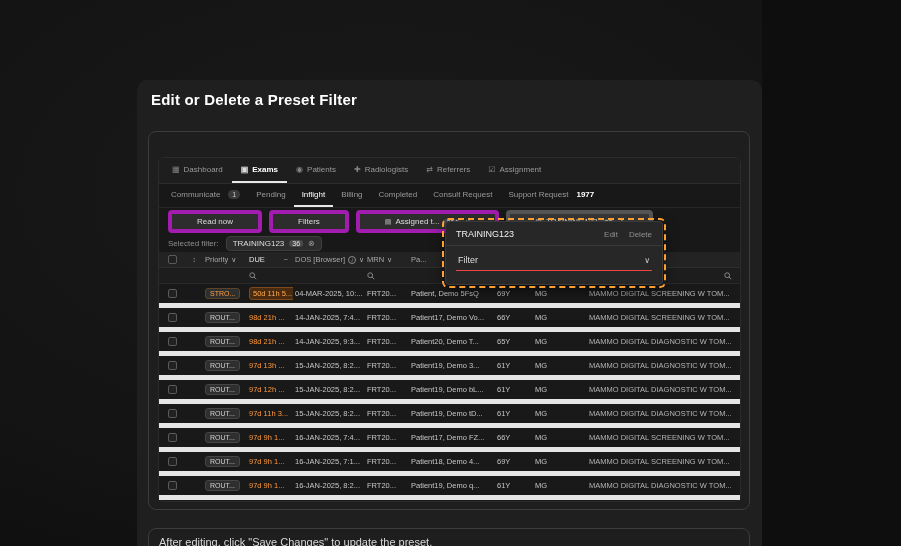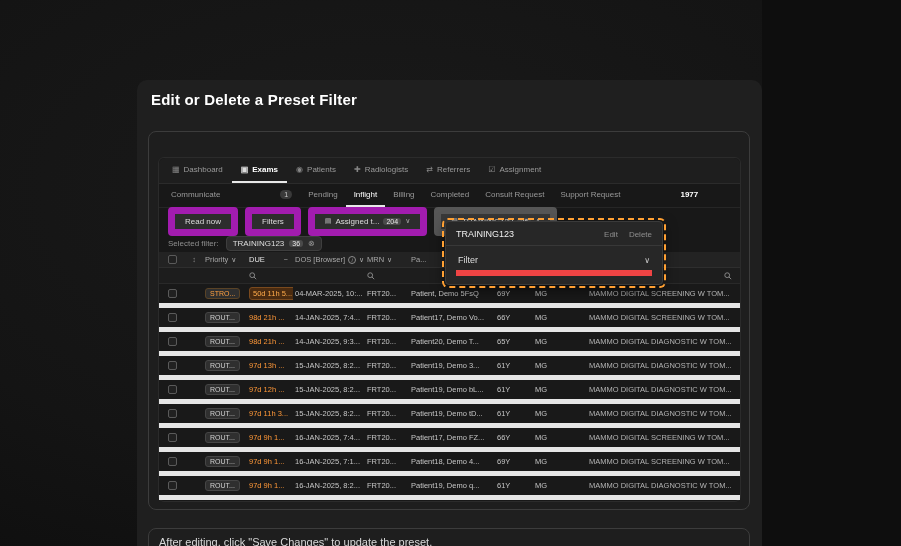--- a/index.html
+++ b/index.html
@@ -24,31 +24,31 @@
   
   .app-nav { height:26px; display:flex; align-items:stretch; padding:0 4px;
              background:#1e1e1e; border-bottom:1px solid #2b2b2b; border-radius:6px 6px 0 0; }
   .nav-item { display:flex; align-items:center; gap:4px; padding:0 9px;
               font-size:8px; color:#999; border-bottom:2px solid transparent; cursor:pointer; }
   .nav-item.active { color:#fff; font-weight:bold; border-bottom-color:#e8e8e8; }
   .nav-icon { font-size:8px; opacity:.85; }
 
   
   .app-tabs { height:24px; display:flex; align-items:stretch; padding:0 4px; border-bottom:1px solid #262626; }
-  .tab { display:flex; align-items:center; gap:16px; padding:0 8px; font-size:8px; color:#999;
+  .tab { display:flex; align-items:center; gap:8px; padding:0 8px; font-size:8px; color:#999;
          border-bottom:2px solid transparent; cursor:pointer; }
   .tab.active { color:#fff; border-bottom-color:#e8e8e8;text-align:right; }
-  .badge { background:#3a3a3a; color:#ccc; border-radius:7px; padding:1px 4px; font-size:7px;margin-left:44px; }
+  .badge { background:#3a3a3a; color:#ccc; border-radius:7px; padding:1px 4px; font-size:7px; }
   .badge:empty { display:none; }
   .tab.badge-plain .badge { background:transparent; color:#fff; font-weight:bold; font-size:8px; padding:0; }
 
   
   .toolbar { height:26px; display:flex; align-items:center; gap:7px; padding:0 9px; }
-  .btn { display:flex; align-items:center; gap:4px; background:#2d2d2d; border:7px solid #a21caf;
-         border-radius:4px; color:#ddd; font-size:8px; padding:3px 10px; cursor:pointer; white-space:nowrap; }
+  .btn { display:flex; align-items:flex-end; gap:4px; background:#2d2d2d; border:4px solid #a21caf;
+         border-radius:4px; color:#ddd; font-size:8px; padding:3px 25px; cursor:pointer; white-space:nowrap; }
   .btn.open { background:#383838; border-color:#565656; }
   .count-pill { background:#4a4a4a; border-radius:3px; padding:0 3px; font-size:7px; color:#e8e8e8; }
   .chev { font-size:7px; color:#aaa; }
   .btn-icon { font-size:7px; color:#b5b5b5; }
 
   
   .selected-row { height:18px; display:flex; align-items:center; gap:7px; padding:0 9px;
                   font-size:8px; color:#8f8f8f; }
   .chip { display:flex; align-items:center; gap:5px; background:#2d2d2d; border:1px solid #3e3e3e;
           border-radius:4px; padding:2px 6px; color:#ddd; font-size:8px; }
@@ -95,21 +95,21 @@
                         border:2px dashed #ffa033; border-radius:6px; z-index:6; pointer-events:none; }
   .dropdown { position:absolute; left:286px; top:63px; width:218px; height:64px; background:#272727;
               border:1px solid #3a3a3a; border-radius:4px; z-index:5;
               box-shadow:0 5px 14px rgba(0,0,0,.55); }
   .dd-head { display:flex; justify-content:space-between; align-items:center;
              padding:7px 10px 6px; border-bottom:1px solid #383838; }
   .dd-title { font-size:9px; color:#eeeeee; }
   .dd-actions { display:flex; gap:11px; font-size:8px; color:#8f8f8f; }
   .dd-actions span { cursor:pointer; }
   .dd-filter { display:flex; justify-content:space-between; align-items:center; margin:6px 10px 0;
-               padding:3px 2px 5px; border-bottom:6px solid #ef4444; font-size:9px; color:#dddddd;
+               padding:3px 2px 5px; border-bottom:1px solid #ef4444; font-size:9px; color:#dddddd;
                cursor:pointer; }
   .dd-filter .chev { font-size:8px; color:#cccccc; }
 </style>
 </head>
 <body>
 
 <div class="stage">
   <div class="main-card">
     <div class="card-title">Edit or Delete a Preset Filter</div>
 

